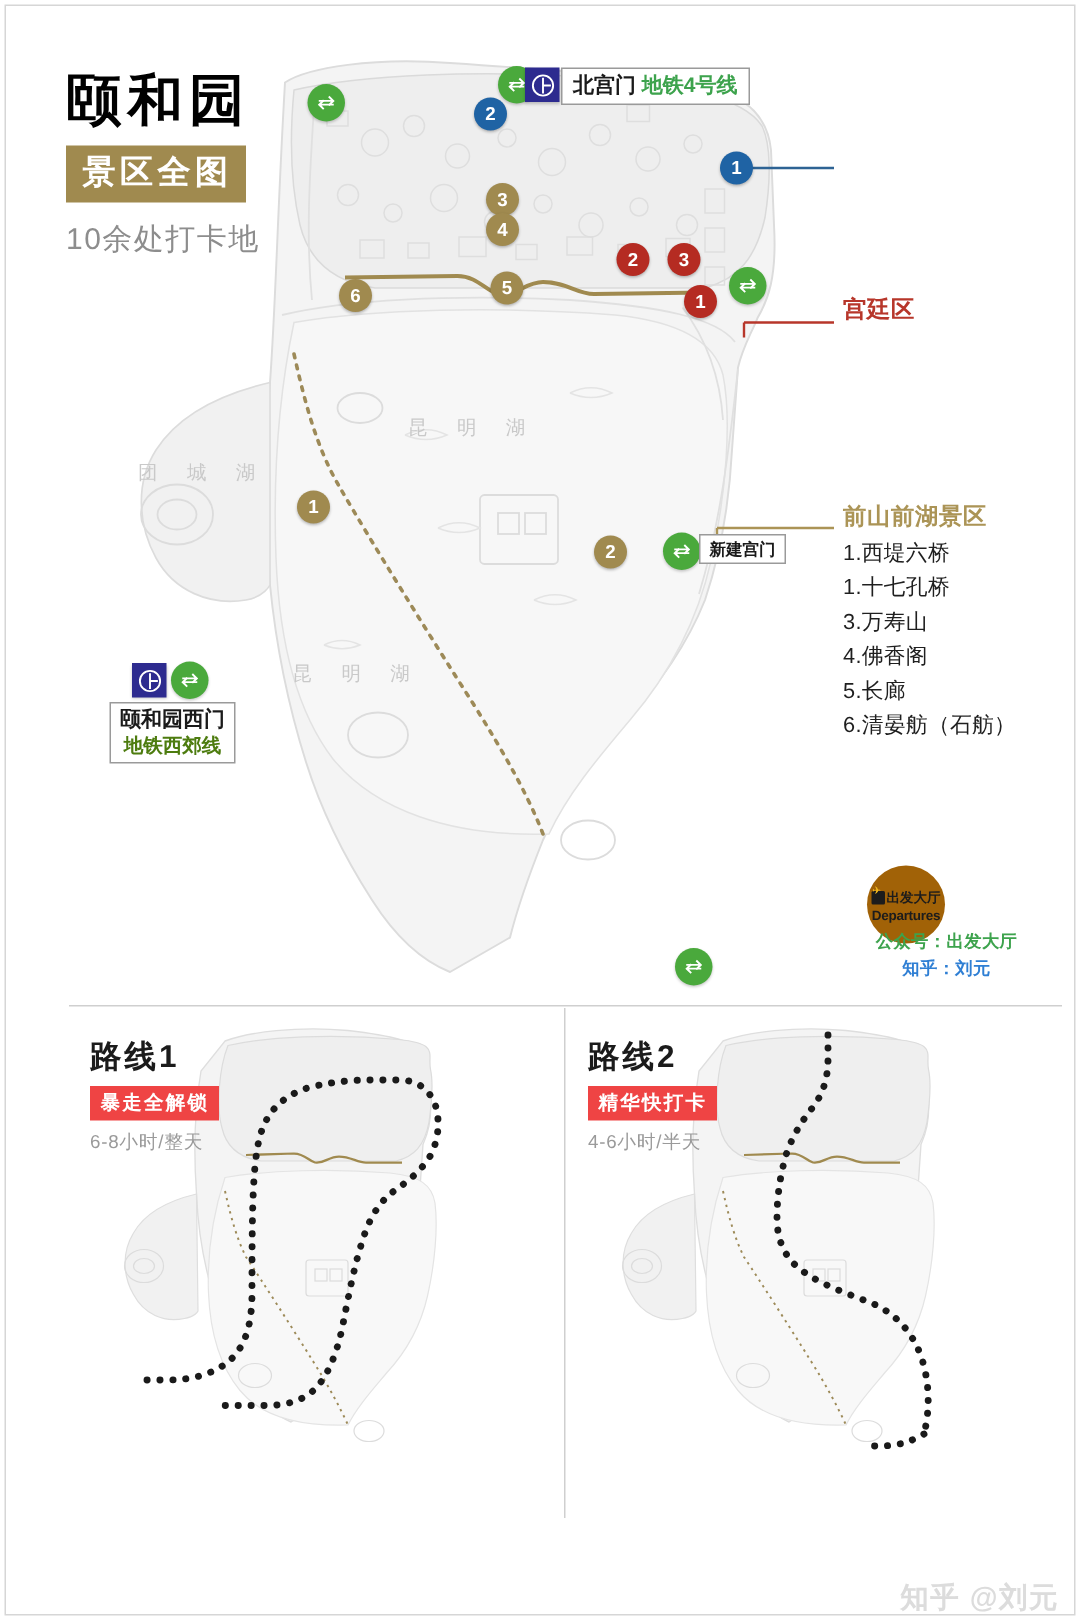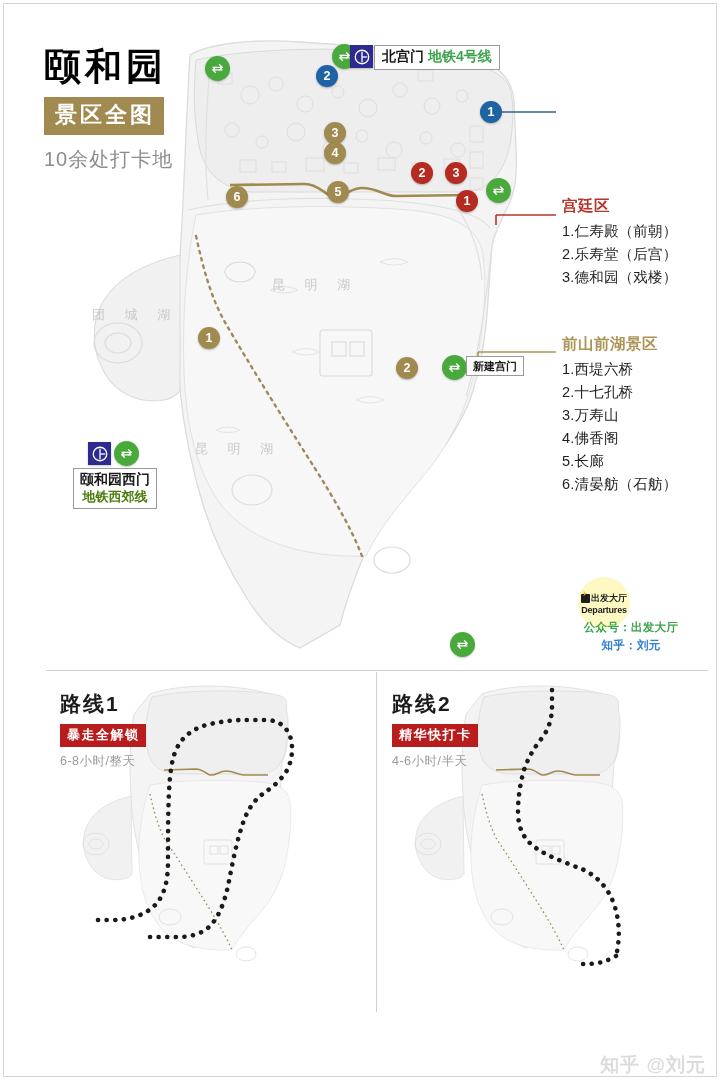--- a/index.html
+++ b/index.html
@@ -51,38 +51,38 @@
   .legend{ position:absolute; z-index:35; }
   .legend h3{ font-size:15.5px; font-weight:700; letter-spacing:.5px; margin-bottom:3px; }
   .legend ul{ list-style:none; }
   .legend li{ font-size:14.5px; color:#1f1f1f; line-height:1.58; letter-spacing:.2px; }
   #legend-back h3{ color:#2e6394; }
   #legend-palace h3{ color:#b7362a; }
   #legend-front h3{ color:#ab9456; }
 
   
   #departures{ position:absolute; left:578px; top:577px; width:52px; height:52px;
-    border-radius:50%; background:#fef9c3; z-index:36;
+    border-radius:50%; background:#a16207; z-index:36;
     display:flex; flex-direction:column; align-items:center; justify-content:center; }
   #departures .cn{ font-size:9px; font-weight:700; color:#1c1c1c; display:flex; align-items:center; gap:1px;}
   #departures .en{ font-size:9px; font-weight:700; color:#1c1c1c; letter-spacing:-.2px;}
   #departures .plane{ width:9px;height:9px; background:#1c1c1c; display:inline-block;
      border-radius:1px; position:relative; }
   #departures .plane:after{ content:"✈"; position:absolute; left:0.5px; top:-3.5px; font-size:7px; color:#f0b821;}
   #credits{ position:absolute; left:556px; top:620px; width:150px; text-align:center; z-index:36;}
   #credits .c1{ font-size:11.5px; color:#3da34d; font-weight:700; letter-spacing:.3px;}
   #credits .c2{ font-size:11.5px; color:#2f7fd4; font-weight:700; letter-spacing:.3px; margin-top:3px;}
 
   
   .divider{ position:absolute; background:#cfcfcf; }
   .route-panel{ position:absolute; top:672px; height:340px; }
   #route1{ left:46px; width:330px; }
   #route2{ left:378px; width:330px; }
   .r-title{ font-size:21px; font-weight:700; color:#1b1b1b; letter-spacing:2px; }
-  .r-badge{ display:inline-block; margin-top:6px; background:#b91c1c; color:#fff;
+  .r-badge{ display:inline-block; margin-top:6px; background:#ef4444; color:#fff;
     font-size:13px; font-weight:700; letter-spacing:1.5px; padding:2px 6px 3px 7px;}
   .r-time{ margin-top:6px; font-size:12.5px; color:#9a9a9a; letter-spacing:.5px;}
   .r-head{ position:absolute; left:14px; top:18px; z-index:20;}
   .r-map{ position:absolute; left:0; top:0; width:330px; height:340px; }
 
   
   #watermark{ position:absolute; right:14px; bottom:2px; font-size:19px;
     color:#dcdcdc; font-weight:700; letter-spacing:1px; z-index:50;}
   #page-border{ position:absolute; inset:3px; border:1px solid #d6d6d6; pointer-events:none; z-index:45;}
   .map-label{ position:absolute; color:#c9c9c9; font-size:13px; letter-spacing:8px; z-index:12; font-weight:400;}
@@ -274,32 +274,27 @@
   <div class="gate" style="left:450px; top:632px;">
     <svg viewBox="0 0 24 24">
         <path d="M4 9h13l-3-3 1.4-1.4L21 10l-5.6 5.4L14 14l3-3H4z" fill="#fff"></path>
         <path d="M20 15H7l3 3-1.4 1.4L3 14l5.6-5.4L10 10l-3 3h13z" fill="#fff"></path>
       </svg>
   </div>
 
 
   <div class="legend" id="legend-palace" style="left:562px; top:196px;">
     <h3>宫廷区</h3>
-    <ul>
-      <li>1.仁寿殿（前朝）</li>
-      <li>2.乐寿堂（后宫）</li>
-      <li>3.德和园（戏楼）</li>
-    </ul>
   </div>
 
   <div class="legend" id="legend-front" style="left:562px; top:334px;">
     <h3>前山前湖景区</h3>
     <ul>
       <li>1.西堤六桥</li>
-      <li>2.十七孔桥</li>
+      <li>1.十七孔桥</li>
       <li>3.万寿山</li>
       <li>4.佛香阁</li>
       <li>5.长廊</li>
       <li>6.清晏舫（石舫）</li>
     </ul>
   </div>
 
   <div id="departures">
     <div class="cn">
       <span class="plane"></span>

